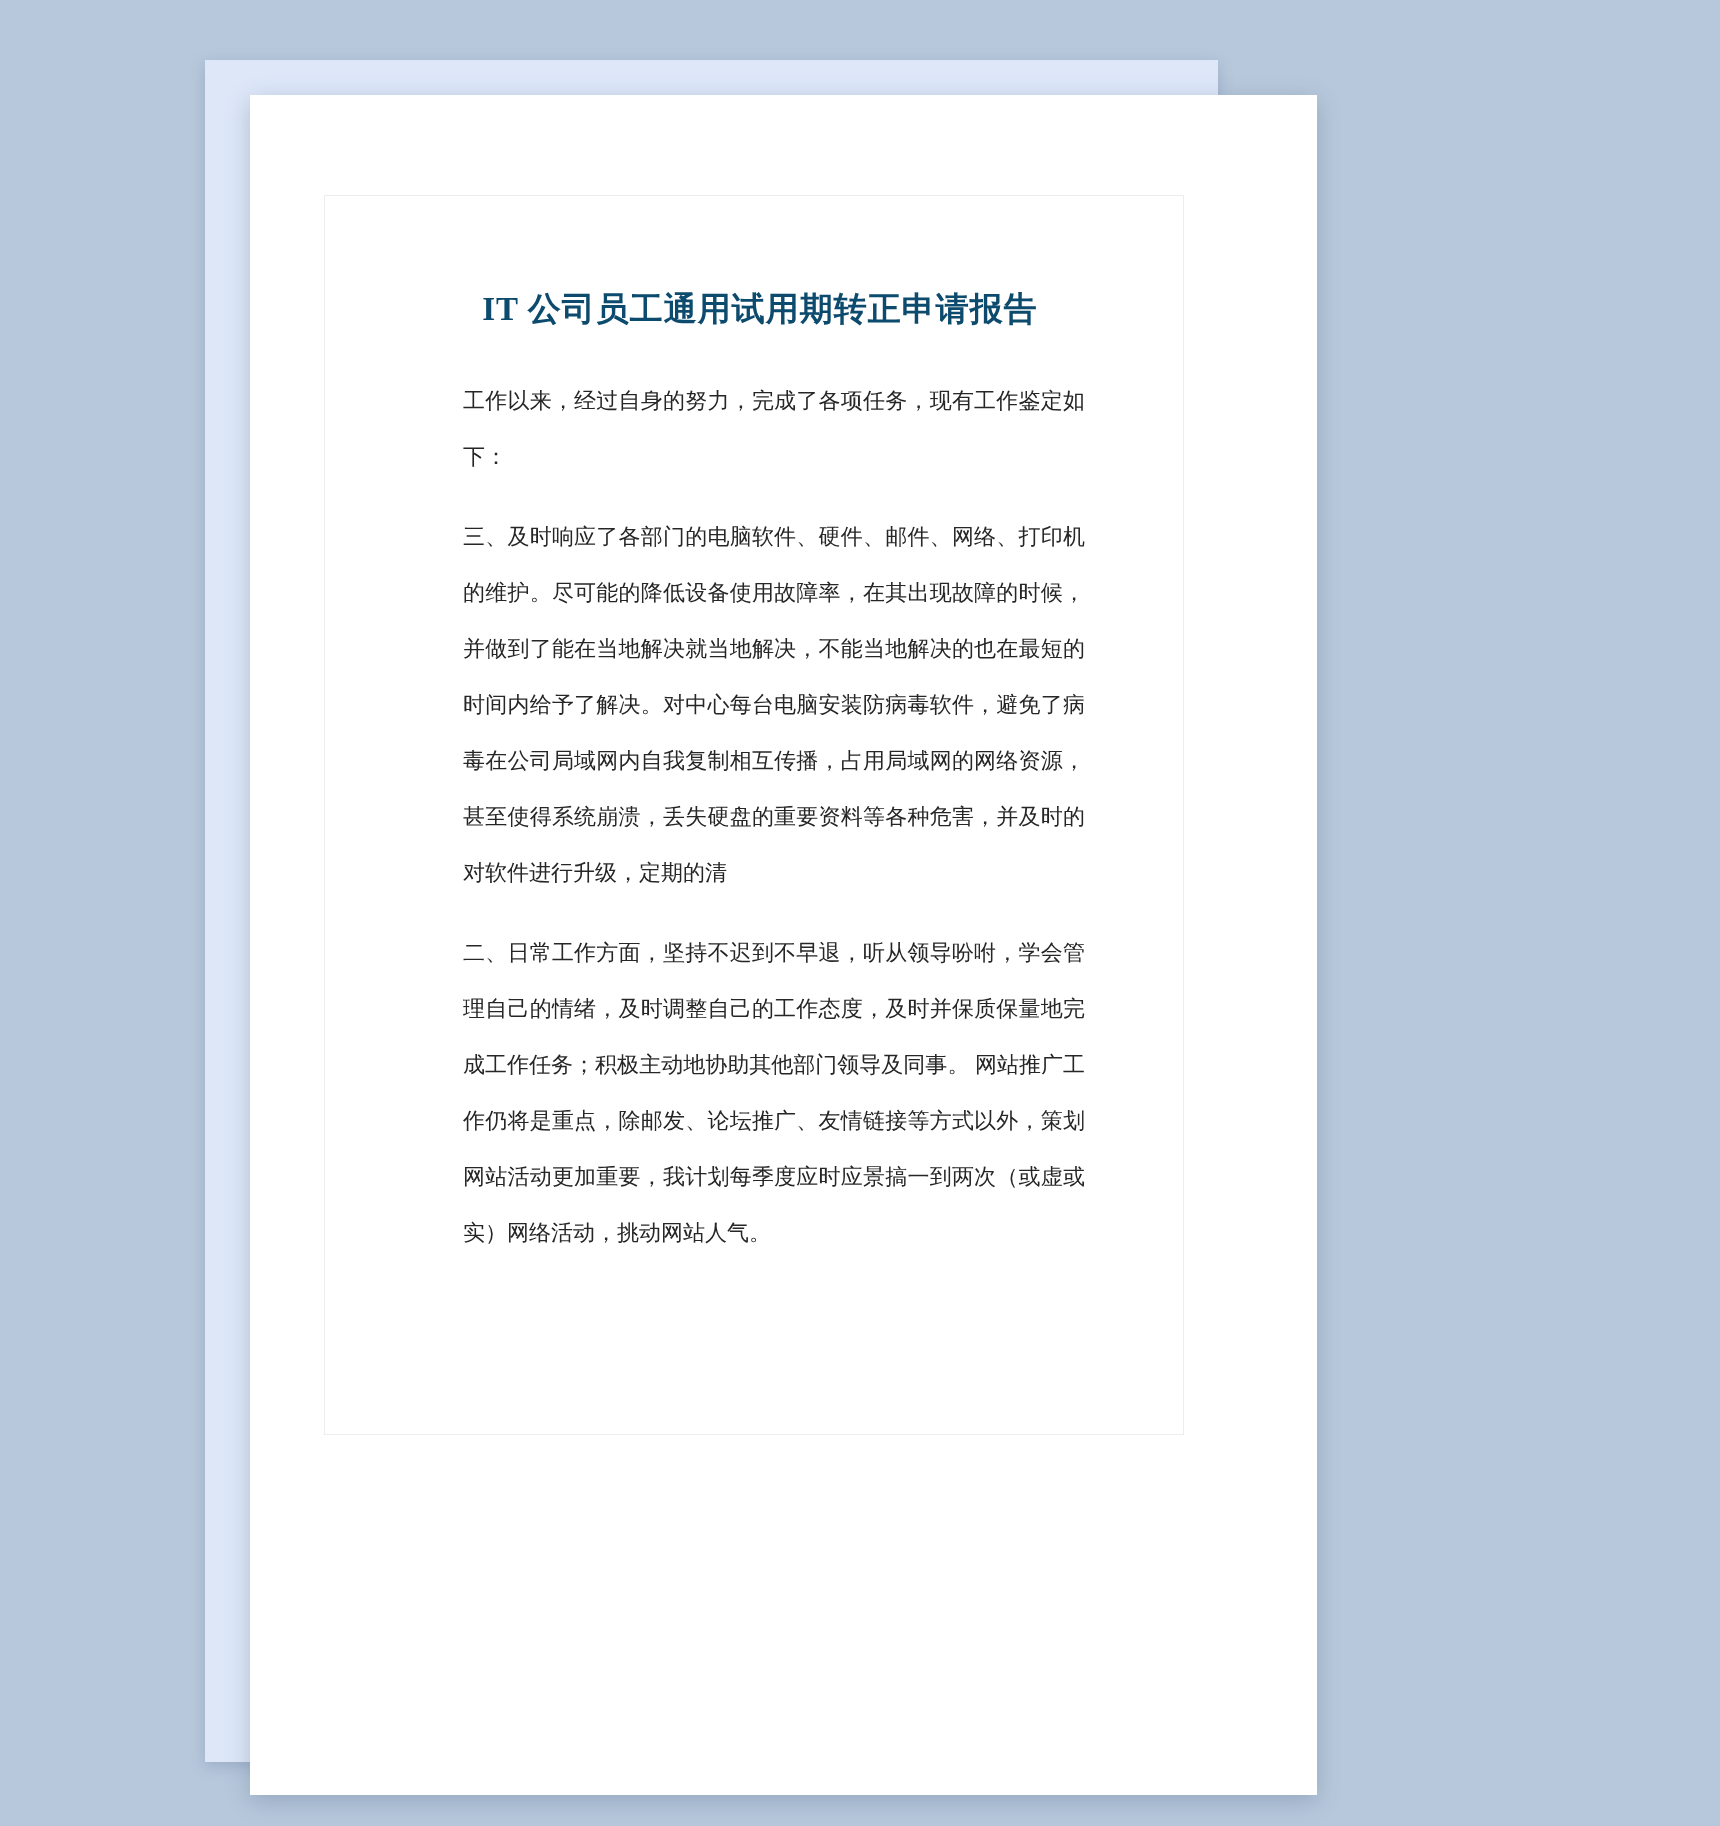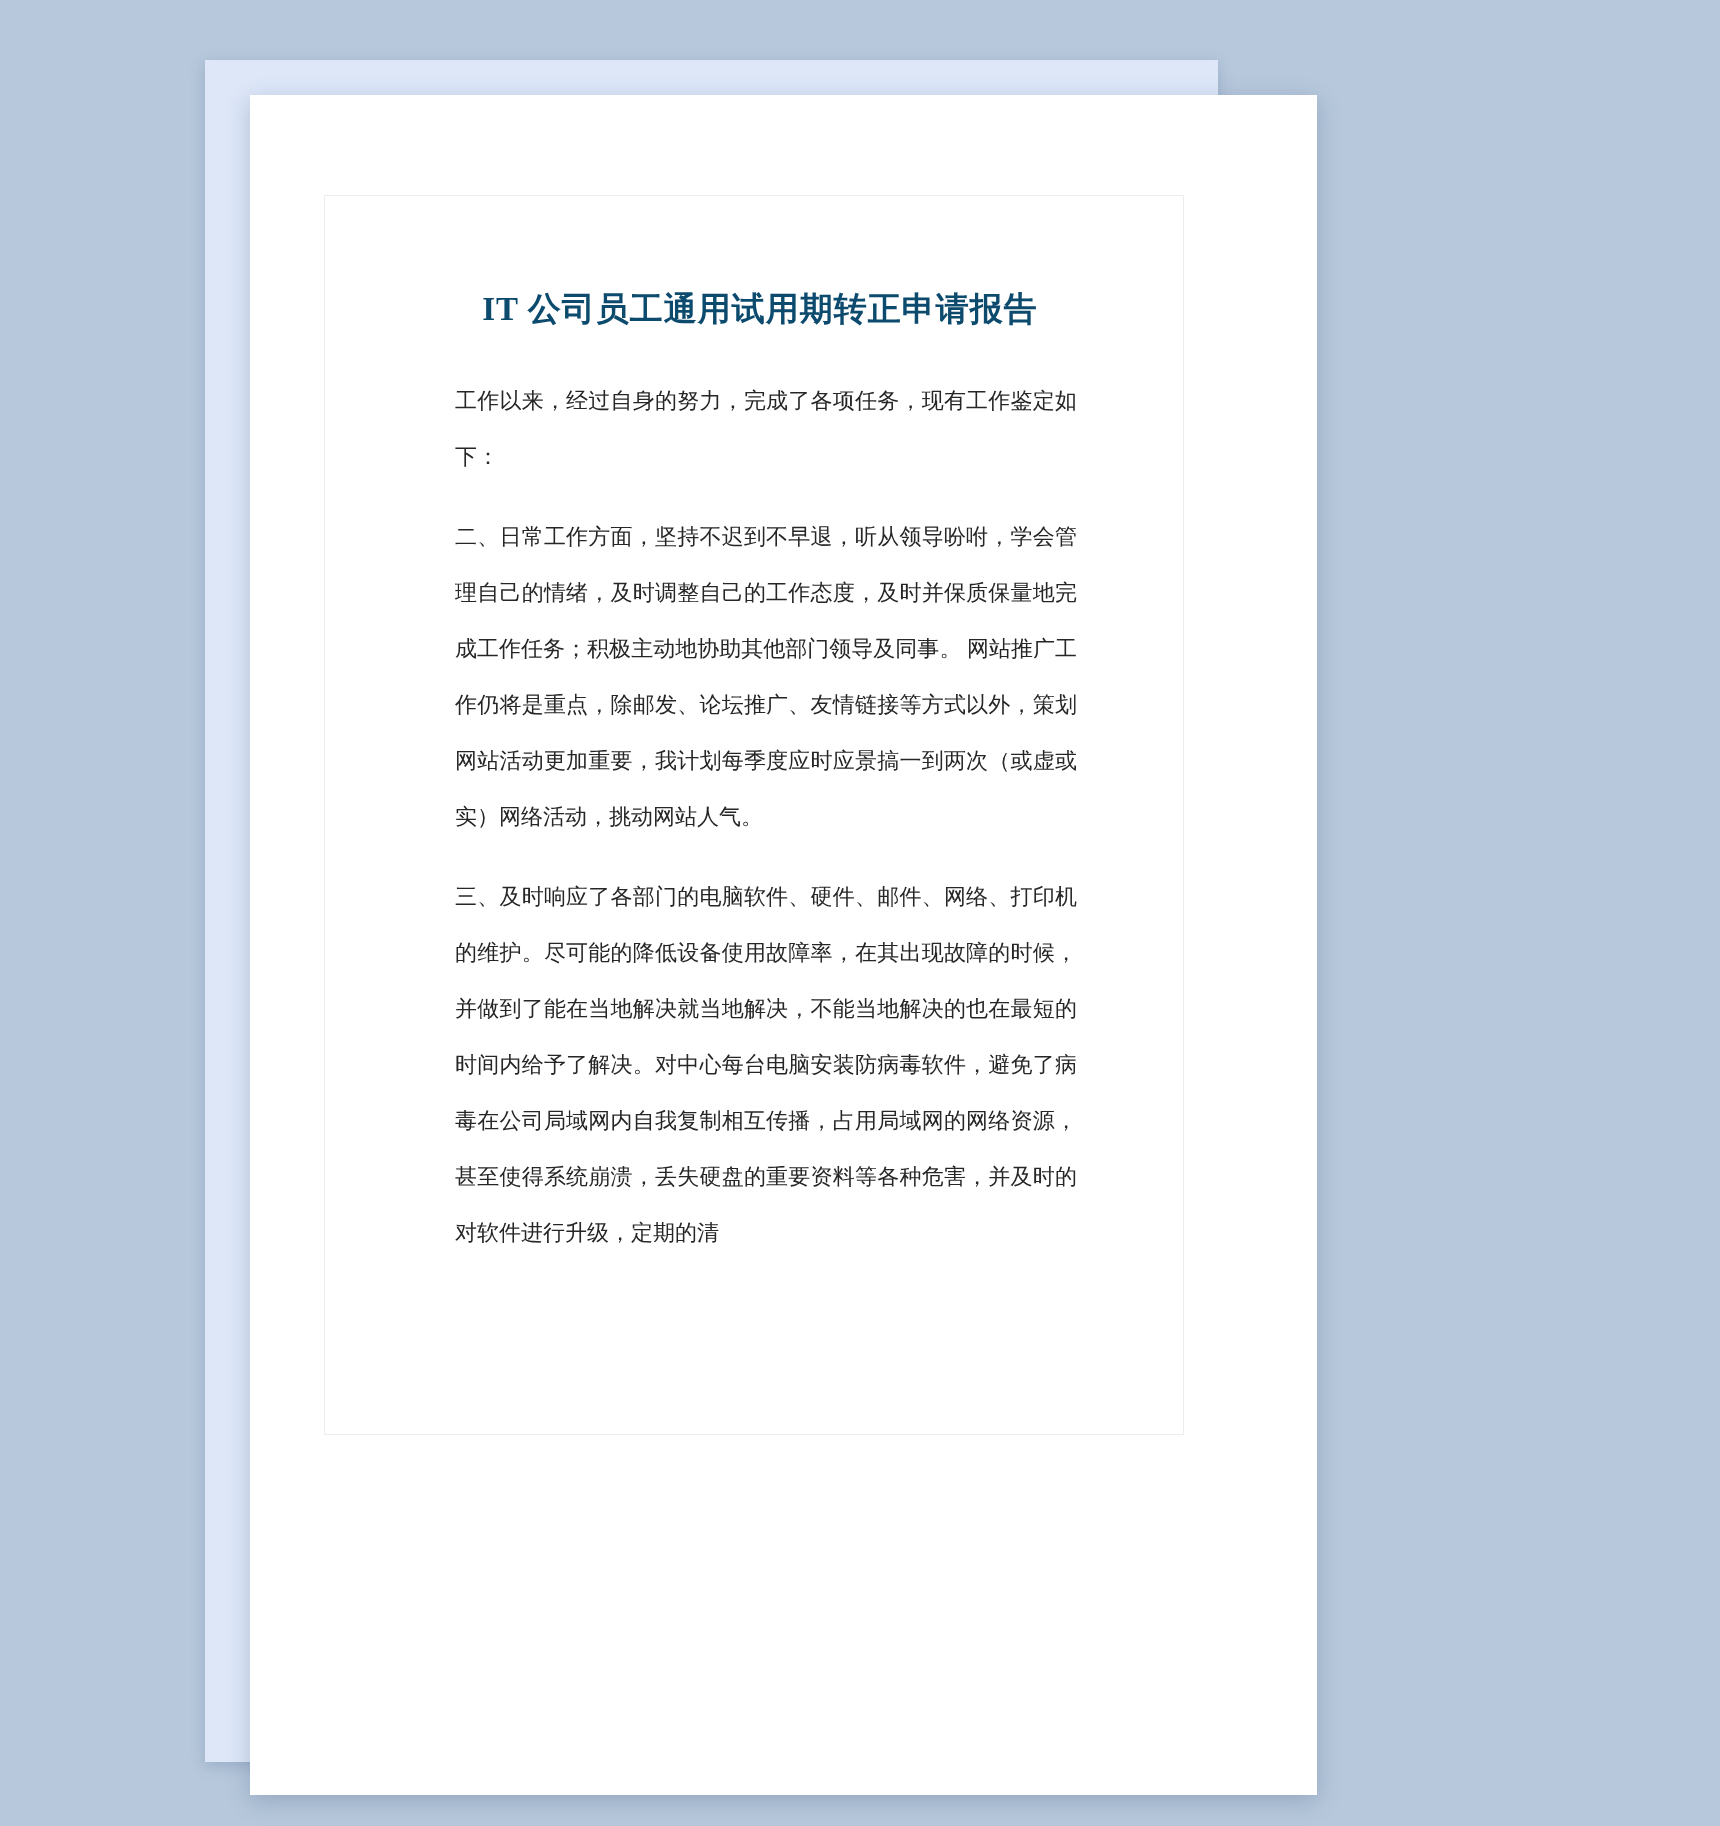--- a/index.html
+++ b/index.html
@@ -50,21 +50,21 @@
   .doc-title {
     margin: 0 0 42px 0;
     font-size: 33px;
     font-weight: bold;
     color: #0c4a6e;
     text-align: center;
     letter-spacing: 1px;
     line-height: 1.3;
   }
   .doc-para {
-    margin: 0 0 24px 8px;
+    margin: 0 0 24px 16px;
     width: 622px;
     font-size: 22px;
     color: #262626;
     line-height: 56px;
     text-align: justify;
     text-justify: inter-ideograph;
     word-break: break-all;
   }
   .doc-para:last-child {
     margin-bottom: 0;
@@ -72,17 +72,17 @@
 </style>
 </head>
 <body>
 
 <div class="canvas">
   <div class="back-sheet"></div>
   <div class="paper">
     <div class="content-box">
       <h1 class="doc-title">IT 公司员工通用试用期转正申请报告</h1>
       <p class="doc-para">工作以来，经过自身的努力，完成了各项任务，现有工作鉴定如下：</p>
+      <p class="doc-para">三、及时响应了各部门的电脑软件、硬件、邮件、网络、打印机的维护。尽可能的降低设备使用故障率，在其出现故障的时候，并做到了能在当地解决就当地解决，不能当地解决的也在最短的时间内给予了解决。对中心每台电脑安装防病毒软件，避免了病毒在公司局域网内自我复制相互传播，占用局域网的网络资源，甚至使得系统崩溃，丢失硬盘的重要资料等各种危害，并及时的对软件进行升级，定期的清</p>
       <p class="doc-para">二、日常工作方面，坚持不迟到不早退，听从领导吩咐，学会管理自己的情绪，及时调整自己的工作态度，及时并保质保量地完成工作任务；积极主动地协助其他部门领导及同事。 网站推广工作仍将是重点，除邮发、论坛推广、友情链接等方式以外，策划网站活动更加重要，我计划每季度应时应景搞一到两次（或虚或实）网络活动，挑动网站人气。</p>
-      <p class="doc-para">三、及时响应了各部门的电脑软件、硬件、邮件、网络、打印机的维护。尽可能的降低设备使用故障率，在其出现故障的时候，并做到了能在当地解决就当地解决，不能当地解决的也在最短的时间内给予了解决。对中心每台电脑安装防病毒软件，避免了病毒在公司局域网内自我复制相互传播，占用局域网的网络资源，甚至使得系统崩溃，丢失硬盘的重要资料等各种危害，并及时的对软件进行升级，定期的清</p>
     </div>
   </div>
 </div>
 
 </body></html>

